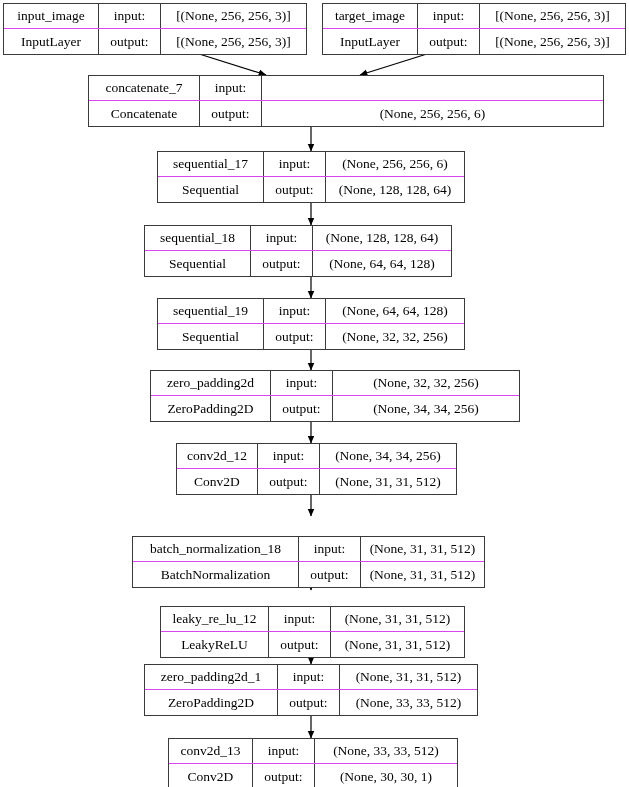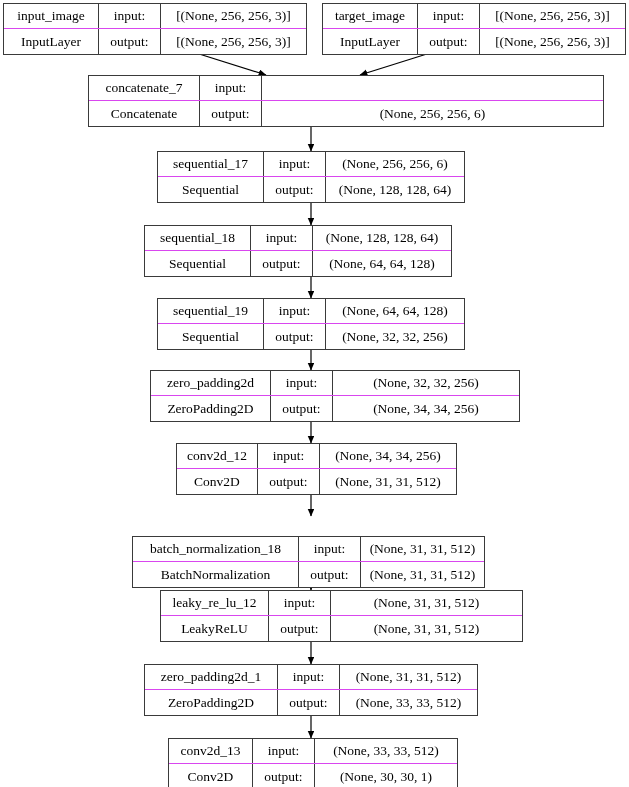--- a/index.html
+++ b/index.html
@@ -200,21 +200,21 @@
           <div class="cell c-name" style="width: 166px; flex: 0 0 166px;">batch_normalization_18</div>
           <div class="cell c-label" style="width: 62px; flex: 0 0 62px;">input:</div>
           <div class="cell c-shape">(None, 31, 31, 512)</div>
         </div>
         <div class="row bottom">
           <div class="cell c-name" style="width: 166px; flex: 0 0 166px;">BatchNormalization</div>
           <div class="cell c-label" style="width: 62px; flex: 0 0 62px;">output:</div>
           <div class="cell c-shape">(None, 31, 31, 512)</div>
         </div>
       </div>
-      <div class="node" style="left: 160px; top: 590px; width: 363px;">
+      <div class="node" style="left: 160px; top: 606px; width: 305px;">
         <div class="row top">
           <div class="cell c-name" style="width: 108px; flex: 0 0 108px;">leaky_re_lu_12</div>
           <div class="cell c-label" style="width: 62px; flex: 0 0 62px;">input:</div>
           <div class="cell c-shape">(None, 31, 31, 512)</div>
         </div>
         <div class="row bottom">
           <div class="cell c-name" style="width: 108px; flex: 0 0 108px;">LeakyReLU</div>
           <div class="cell c-label" style="width: 62px; flex: 0 0 62px;">output:</div>
           <div class="cell c-shape">(None, 31, 31, 512)</div>
         </div>

